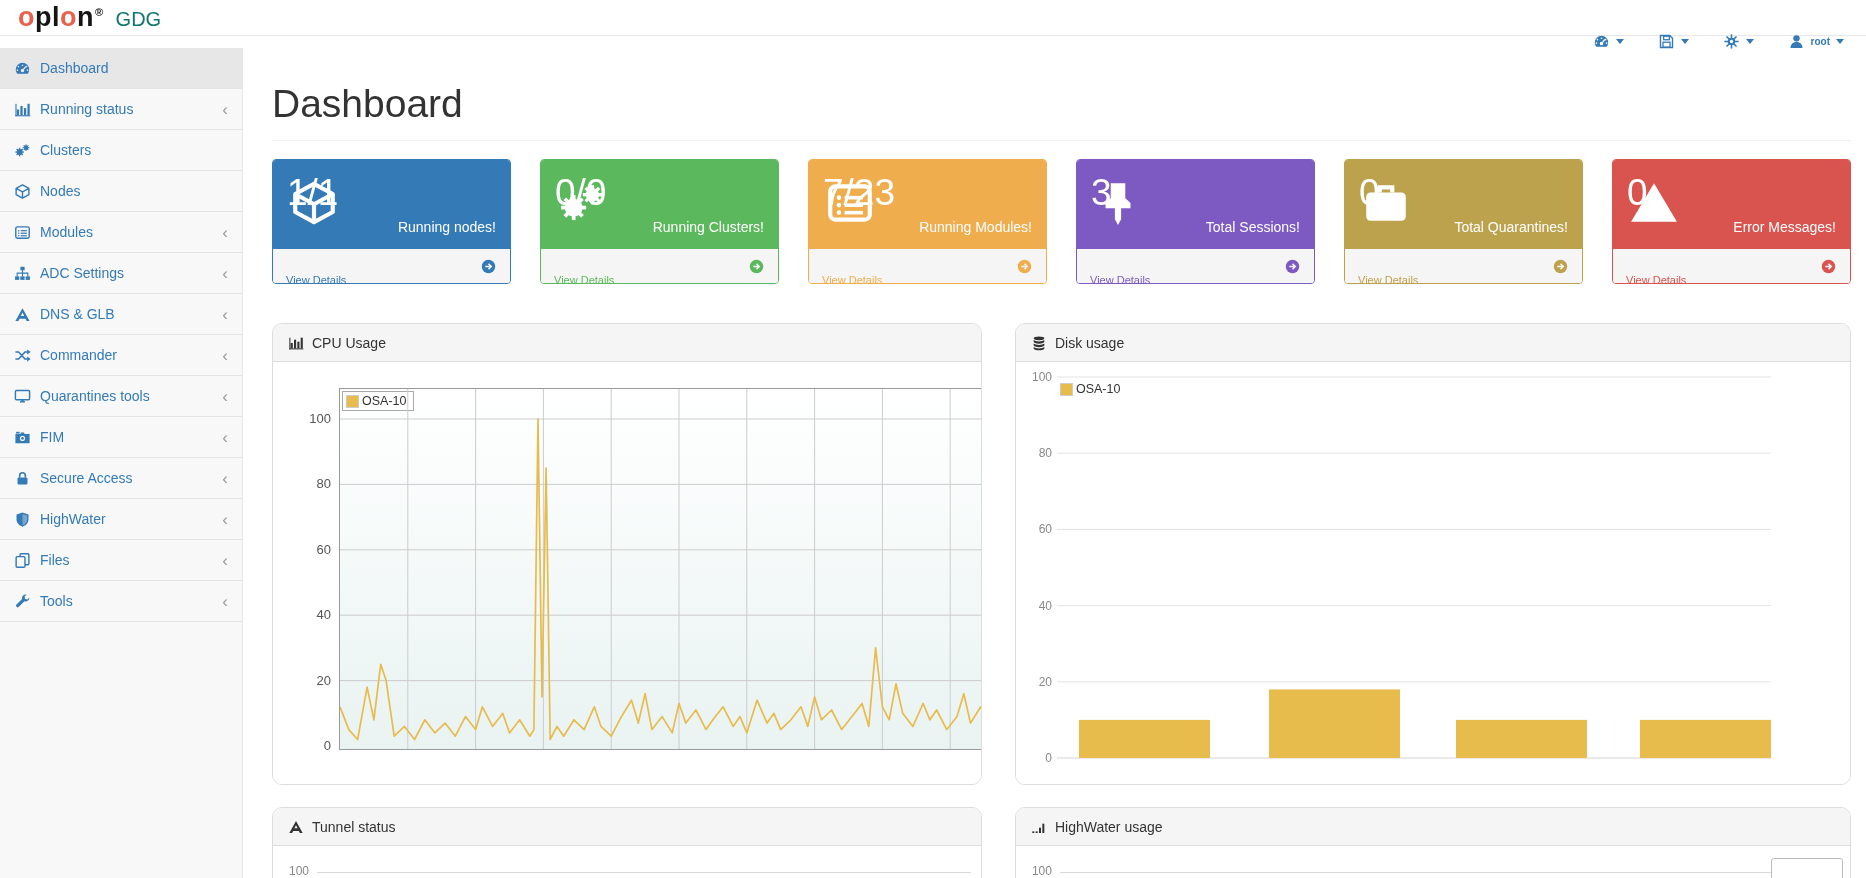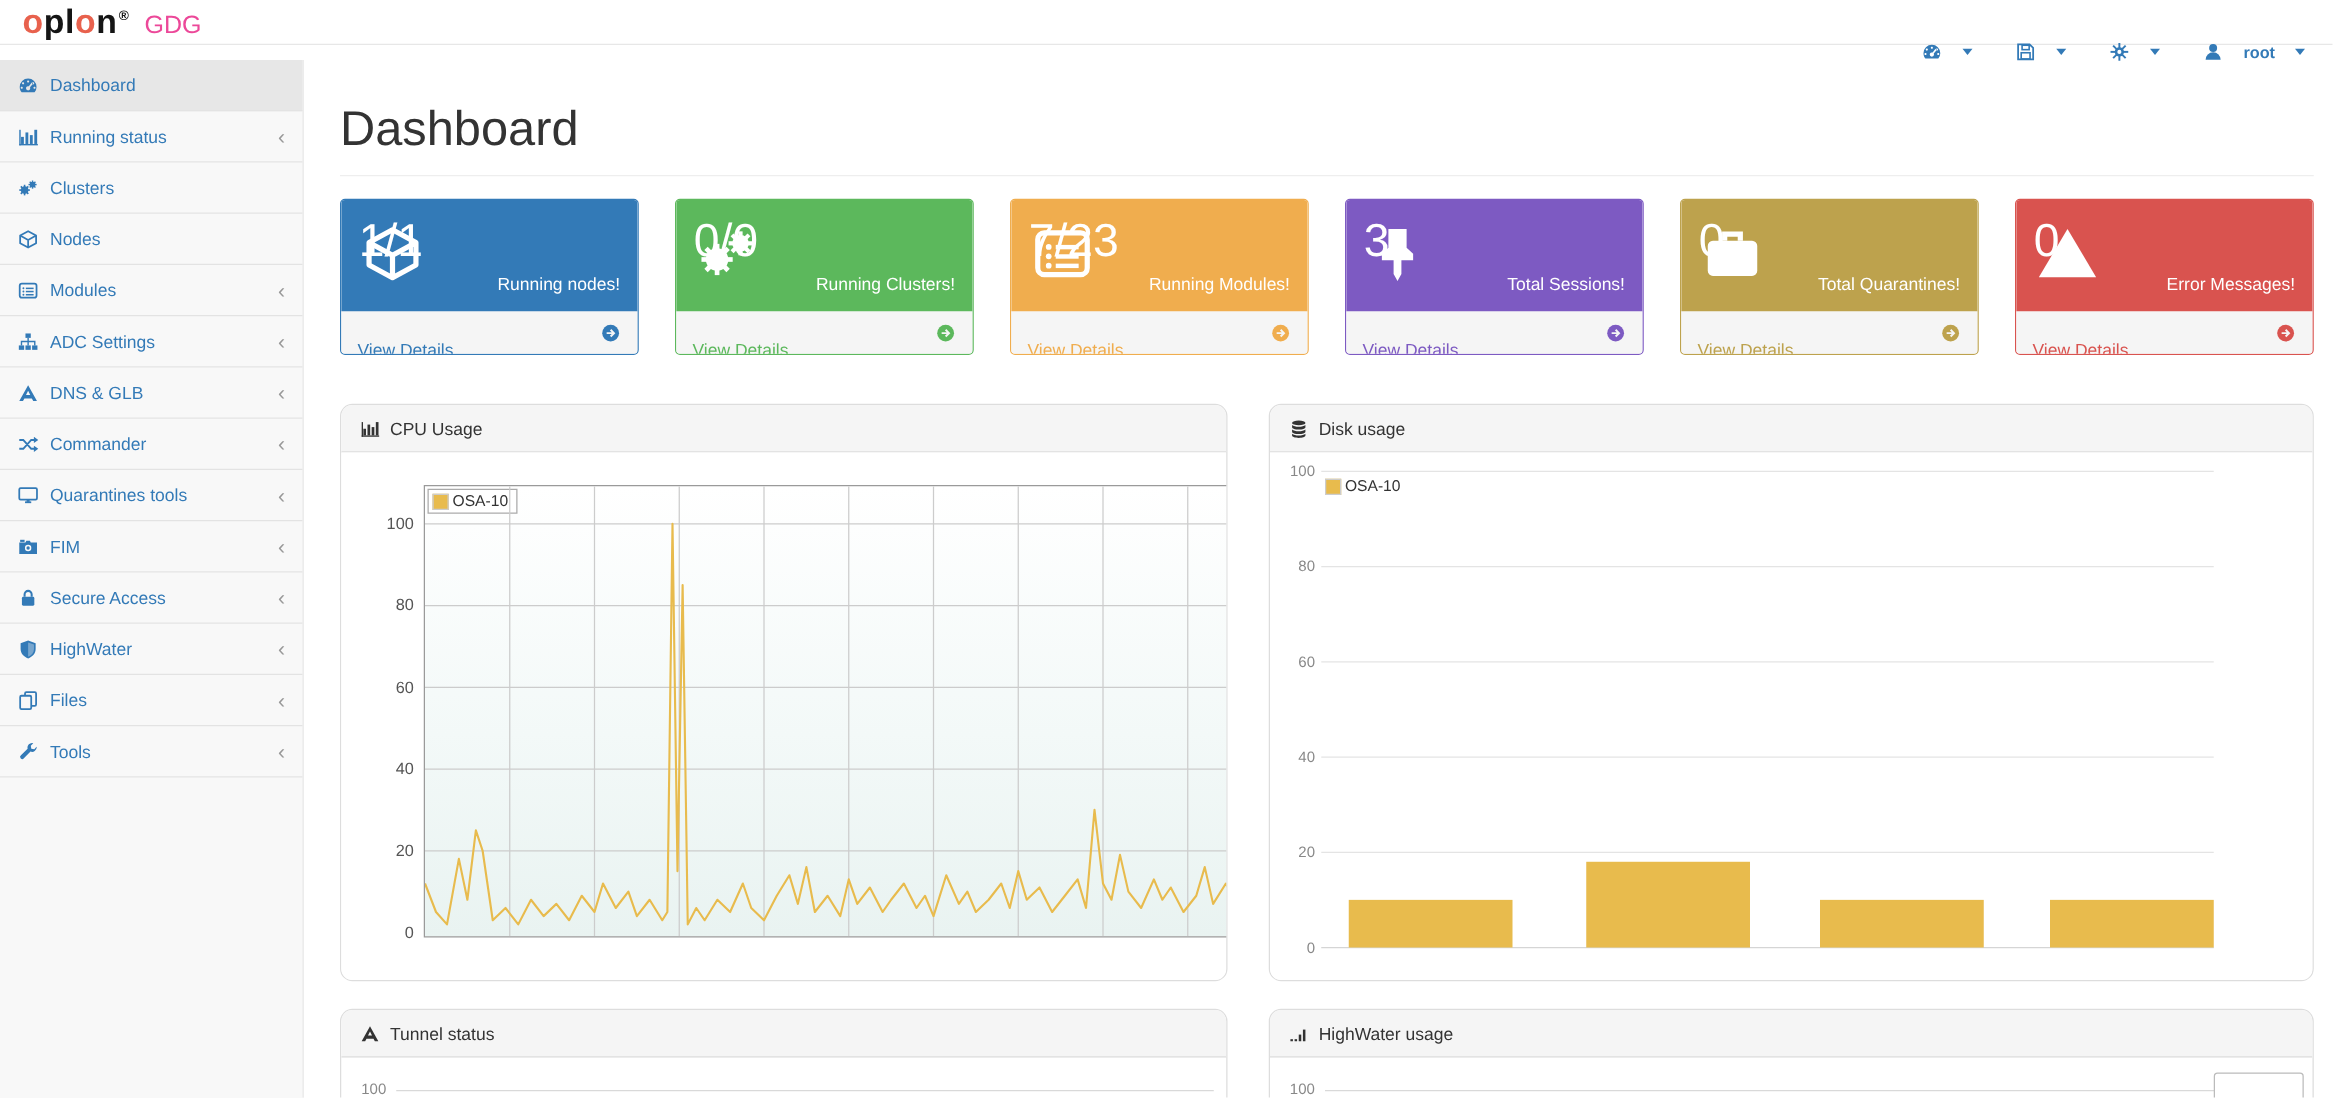--- a/index.html
+++ b/index.html
@@ -6,23 +6,23 @@
   html,body { width:1866px; height:878px; overflow:hidden; background:#fff;
     font-family:"Liberation Sans", sans-serif; color:#333; }
 
   
   .navbar { position:fixed; top:0; left:0; right:0; height:36px; background:#fff;
     border-bottom:1px solid #e7e7e7; display:flex; align-items:center; z-index:10; }
   .brand { display:flex; align-items:baseline; padding-left:18px; }
   .brand-word { font-size:27px; font-weight:800; letter-spacing:0.5px; color:#151515; }
   .brand-word .o { color:#e8614d; }
   .brand-reg { font-size:11px; font-weight:700; vertical-align:super; color:#151515; margin-left:1px; }
-  .brand-sub { font-size:20px; color:#ec4899; margin-left:12px; font-weight:400; }
+  .brand-sub { font-size:20px; color:#0f766e; margin-left:12px; font-weight:400; }
   .nav-right { margin-left:auto; display:flex; align-items:center; gap:34px; padding-right:22px; }
-  .nav-drop { display:flex; align-items:center; gap:16px; color:#337ab7; cursor:pointer; font-size:13px; font-weight:700;margin-top:47px; }
+  .nav-drop { display:flex; align-items:center; gap:6px; color:#337ab7; cursor:pointer; font-size:10px; font-weight:700;margin-top:47px; }
   .nav-drop svg { width:17px; height:17px; }
   .caret { width:0; height:0; border-left:4px solid transparent; border-right:4px solid transparent;
     border-top:5px solid #337ab7; display:inline-block; }
 
   
   .sidebar { position:fixed; top:48px; left:0; bottom:0; width:243px; background:#f8f8f8;
     border-right:1px solid #e7e7e7; }
   .side-item { display:flex; align-items:center; height:41px; padding:0 14px; color:#337ab7;
     font-size:14px; border-bottom:1px solid #e3e3e3; cursor:pointer; text-decoration:none; position:relative; }
   .side-item.active { background:#e7e7e7; }
@@ -36,21 +36,21 @@
 
   
   .cards { display:flex; gap:29px; }
   .card { flex:1; border:1px solid var(--c,#337ab7); border-radius:4px; overflow:hidden; background:#fff; }
   .card-top { background:var(--c); color:#fff; height:89px; position:relative; padding:12px 14px; }
   .card-top .big-icon { position:absolute; left:16px; top:18px; width:50px; height:50px; color:#fff; }
   .card-num { text-align:left; font-size:37px; line-height:1.15; font-weight:400; }
   .card-label { text-align:right; font-size:14px; margin-top:4px; }
   .card-footer { background:#f5f5f5; display:flex; align-items:center; justify-content:space-between;
     padding:8px 13px; height:34px; cursor:pointer; }
-  .card-footer .vd { color:var(--c); font-size:14px;margin-top:28px; }
+  .card-footer .vd { color:var(--c); font-size:11px;margin-top:28px; }
   .card-footer svg { width:17px; height:17px; color:var(--c); }
 
   
   .charts-row { display:flex; gap:33px; margin-top:39px; }
   .panel { border:1px solid #ddd; border-radius:10px; background:#fff; overflow:hidden; }
   .panel-heading { background:#f5f5f5; border-bottom:1px solid #ddd; padding:10px 15px; font-size:14px;
     color:#333; display:flex; align-items:center; gap:8px; height:38px; }
   .panel-heading svg { width:16px; height:16px; color:#333; }
   .panel-cpu { width:782px; }
   .panel-disk { width:921px; }

